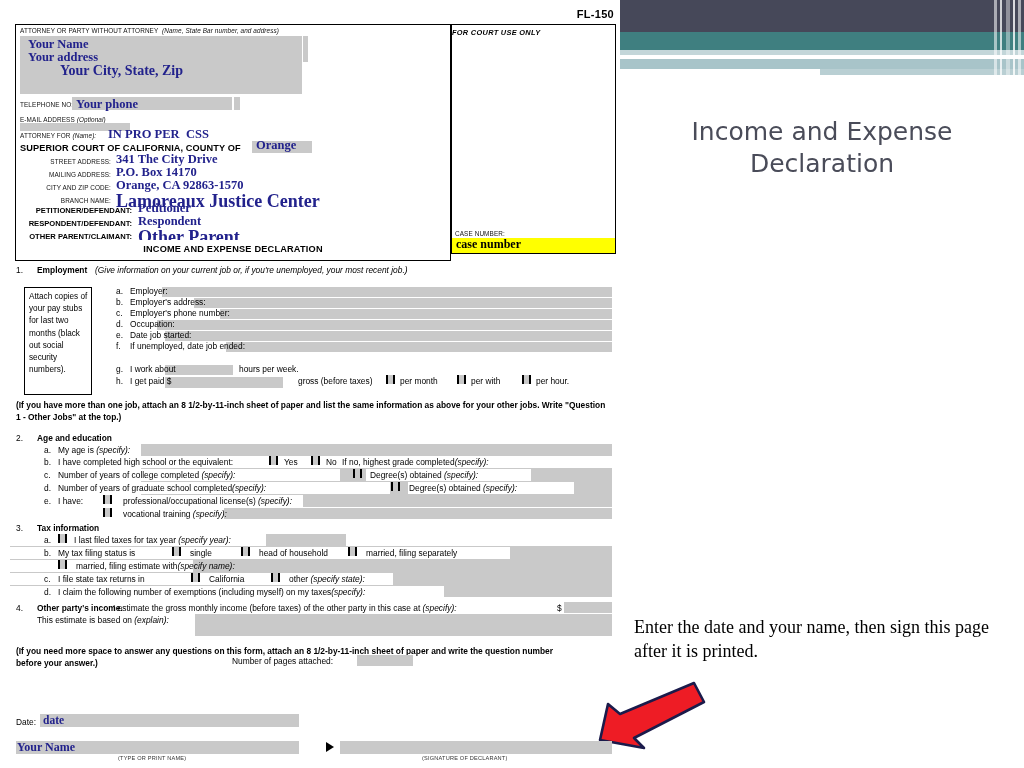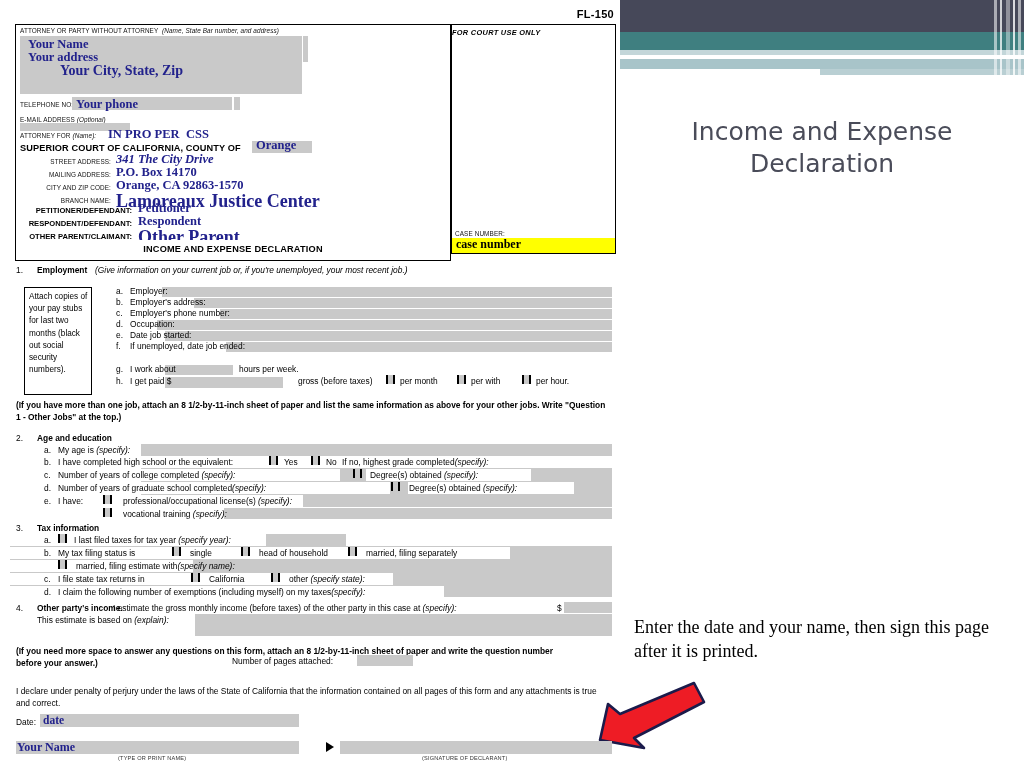--- a/index.html
+++ b/index.html
@@ -116,21 +116,21 @@
 
     <div class="lbl" style="position:absolute;left:4px;top:107px;"><span>ATTORNEY FOR</span> <i>(Name):</i></div>
     <div class="blue" style="position:absolute;left:92px;top:102px;font-size:12.5px;">IN PRO PER</div>
     <div class="blue" style="position:absolute;left:170px;top:102px;font-size:12.5px;">CSS</div>
 
     <div style="position:absolute;left:4px;top:118px;font-size:9.2px;font-weight:bold;letter-spacing:.1px;">SUPERIOR COURT OF CALIFORNIA, COUNTY OF</div>
     <div class="grayfield" style="left:236px;top:116px;width:60px;height:12px;"></div>
     <div class="blue" style="position:absolute;left:240px;top:113px;font-size:12.5px;">Orange</div>
 
     <div class="lbl" style="position:absolute;left:22px;top:133px;text-align:right;width:73px;">STREET ADDRESS:</div>
-    <div class="blue" style="position:absolute;left:100px;top:127px;font-size:12.5px;font-style:italic;">341 The City Drive</div>
+    <div class="blue" style="position:absolute;left:100px;top:127px;font-size:12.5px;">341 The City Drive</div>
 
     <div class="lbl" style="position:absolute;left:22px;top:146px;text-align:right;width:73px;">MAILING ADDRESS:</div>
     <div class="blue" style="position:absolute;left:100px;top:140px;font-size:12.5px;">P.O. Box 14170</div>
 
     <div class="lbl" style="position:absolute;left:22px;top:159px;text-align:right;width:73px;">CITY AND ZIP CODE:</div>
     <div class="blue" style="position:absolute;left:100px;top:153px;font-size:12.5px;">Orange, CA 92863-1570</div>
 
     <div class="lbl" style="position:absolute;left:22px;top:172px;text-align:right;width:73px;">BRANCH NAME:</div>
     <div class="blue" style="position:absolute;left:100px;top:166px;font-size:18px;">Lamoreaux Justice Center</div>
 
@@ -327,21 +327,20 @@
   <div class="sec" style="left:547px;top:595px;">$</div>
   <div class="grayfield" style="left:554px;top:594px;width:48px;height:11px;"></div>
 
   <div class="sec" style="left:27px;top:607px;"><span>This estimate is based on</span> <i>(explain):</i></div>
   <div class="grayfield" style="left:185px;top:606px;width:417px;height:22px;"></div>
 
   <div class="note" style="left:6px;top:637px;width:556px;">(If you need more space to answer any questions on this form, attach an 8 1/2-by-11-inch sheet of paper and write the question number before your answer.)</div>
   <div class="sec" style="left:222px;top:648px;">Number of pages attached:</div>
   <div class="grayfield" style="left:347px;top:647px;width:56px;height:11px;"></div>
 
-  <div class="declare" style="left:6px;top:677px;width:596px;">I declare under penalty of perjury under the laws of the State of California that the information contained on all pages of this form and any attachments is true and correct.</div>
 
   <div class="sec" style="left:6px;top:709px;">Date:</div>
   <div class="grayfield" style="left:30px;top:706px;width:259px;height:13px;"></div>
   <div class="blue" style="position:absolute;left:33px;top:706px;font-size:11.5px;">date</div>
 
   <div class="grayfield" style="left:6px;top:733px;width:283px;height:13px;"></div>
   <div class="blue" style="position:absolute;left:7px;top:732px;font-size:12px;">Your Name</div>
   <div class="sigcap" style="left:108px;top:747px;">(TYPE OR PRINT NAME)</div>
 
   <div class="tri" style="left:316px;top:734px;"></div>

